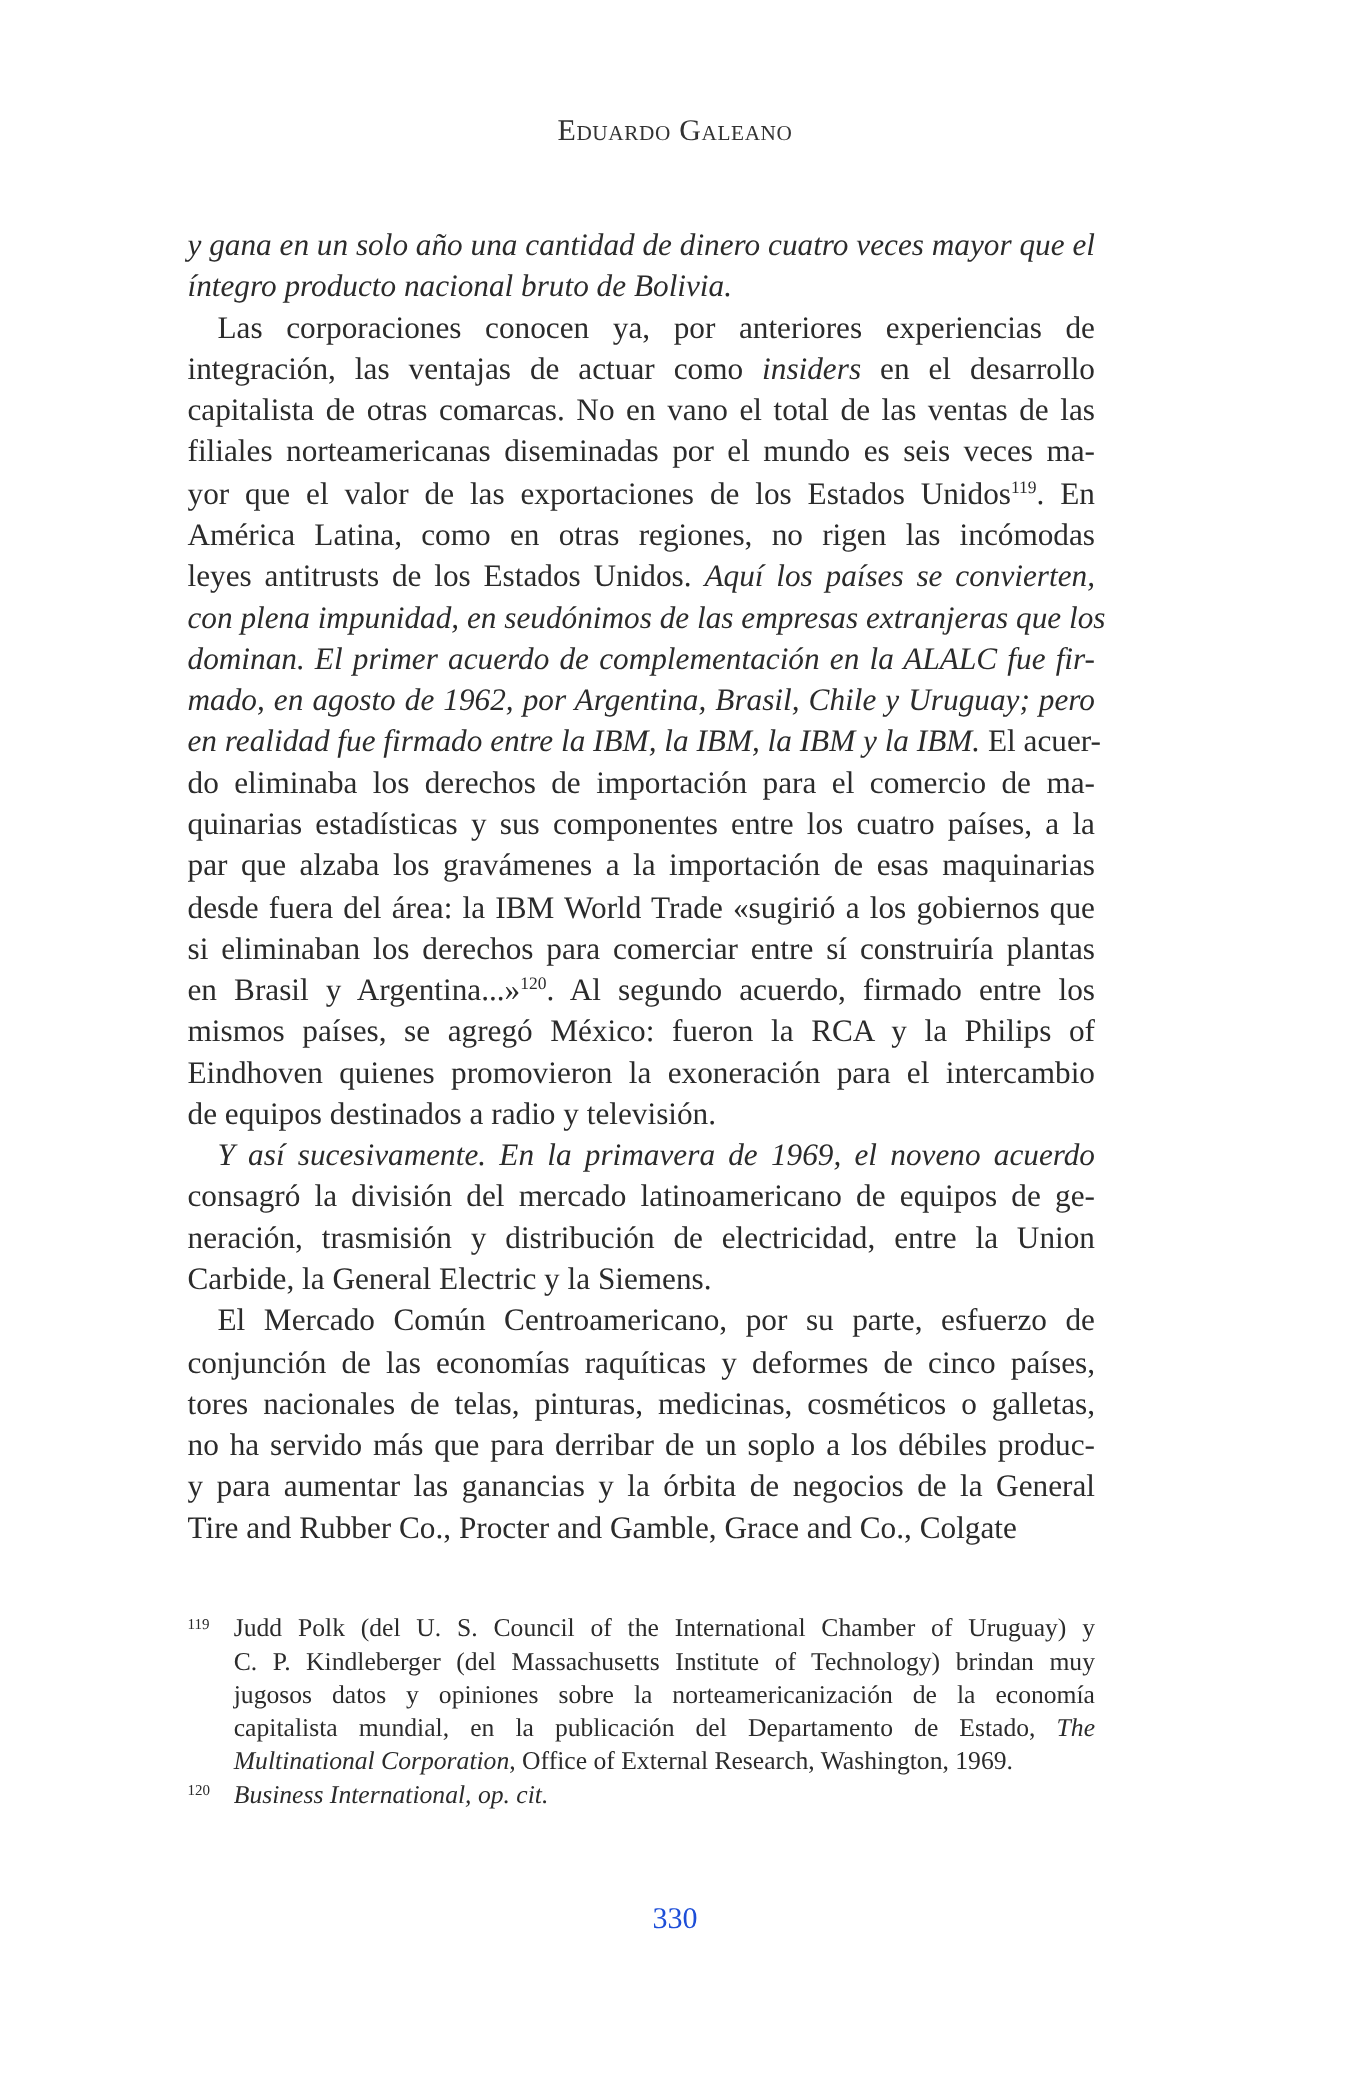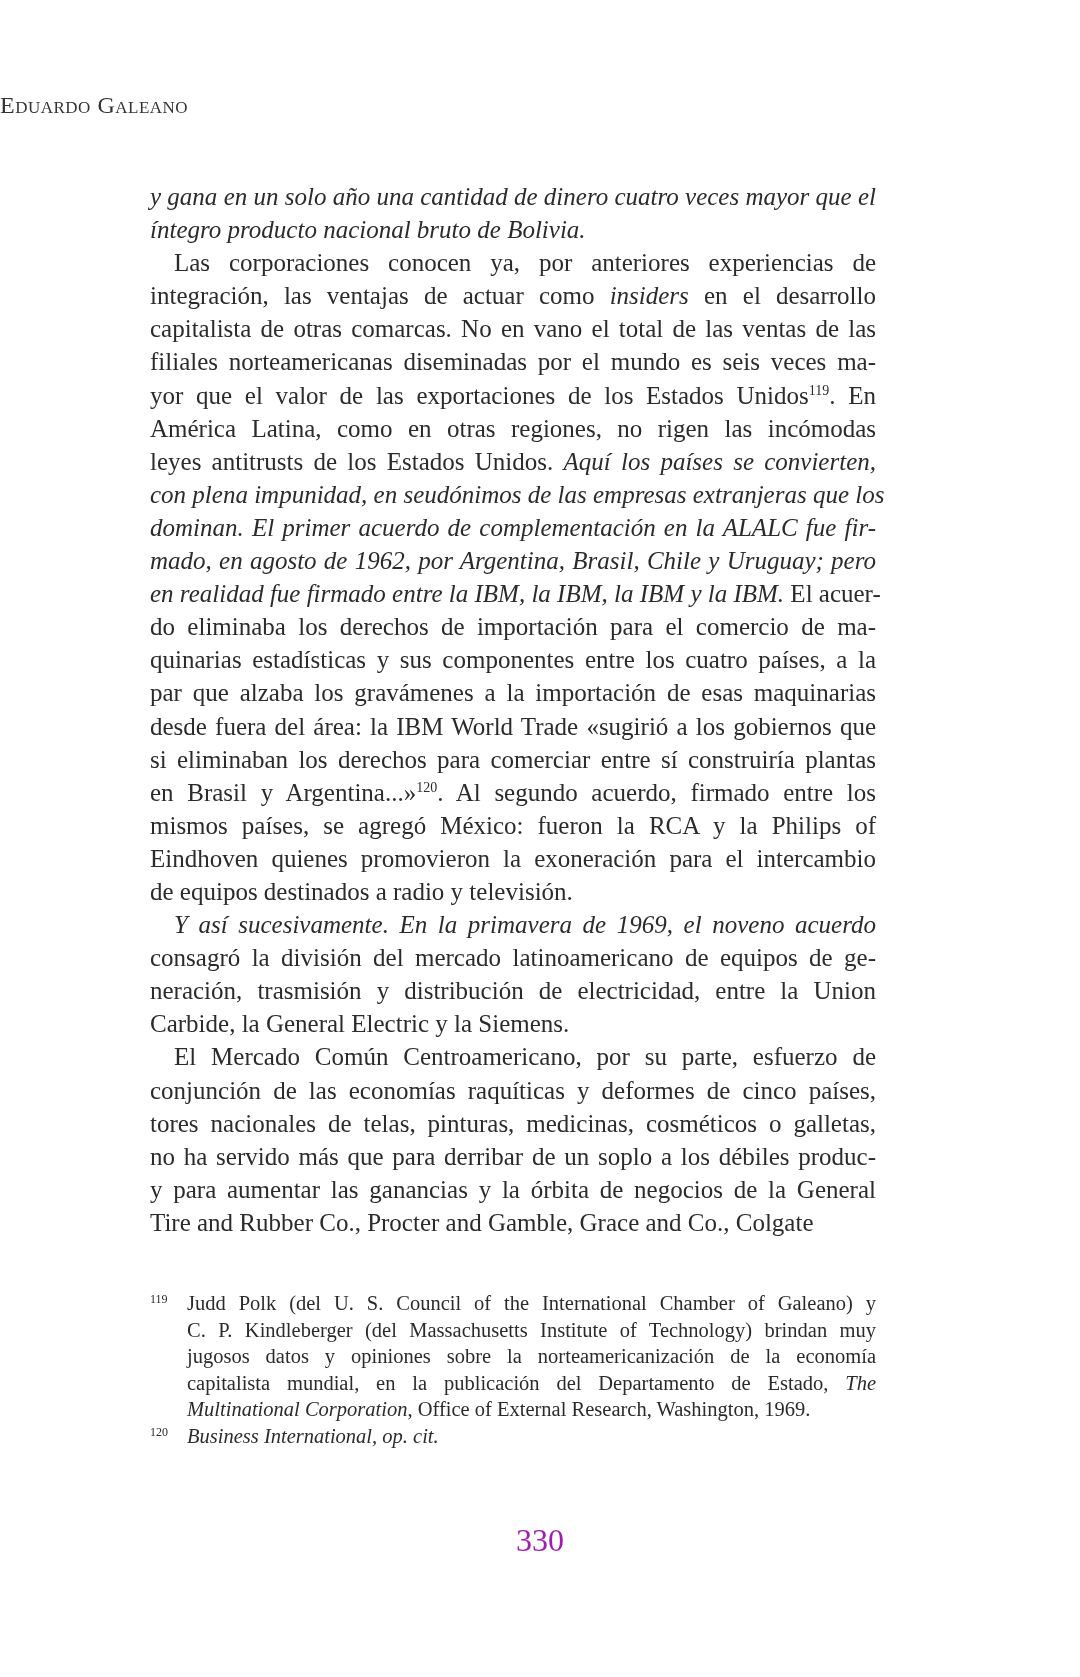--- a/index.html
+++ b/index.html
@@ -1,32 +1,32 @@
 <!DOCTYPE html>
 <html><head>
 <meta charset="utf-8">
 <style>
   html, body { margin:0; padding:0; background:#ffffff; }
   body { width:1080px; height:1677px; position:relative; overflow:hidden; color:#2b2b2b;
          font-family:"Liberation Serif","DejaVu Serif",serif; }
-  .header { position:absolute; top:92px; left:0; width:1080px; 
+  .header { position:absolute; top:92px; left:0; width:1080px; text-align:center;
             font-size:24px; font-variant:small-caps; letter-spacing:0.5px; color:#333; }
   .body { position:absolute; top:180px; left:150px; width:726px; font-size:25px; line-height:33.1px;
           text-align:justify; hyphens:manual; }
   .body p { margin:0; }
   .line { display:block; text-align:justify; text-align-last:justify; white-space:nowrap; }
   .line.last { text-align-last:left; }
   i { font-style:italic; }
   sup { font-size:14px; vertical-align:9px; line-height:0; }
   .notes { position:absolute; top:1290px; left:150px; width:726px; font-size:20.5px; line-height:26.5px; }
   .note { position:relative; padding-left:37px; }
   .note .num { position:absolute; left:0; top:-4px; font-size:12px; }
   .note .l { display:block; text-align:justify; text-align-last:justify; white-space:nowrap; }
   .note .l.last { text-align-last:left; }
-  .pagenum { position:absolute; top:1522px; left:0; width:1080px; text-align:center; font-size:32px; color:#a21caf; }
+  .pagenum { position:absolute; top:1522px; left:0; width:1080px; text-align:center; font-size:24px; color:#1d4ed8; }
 </style>
 </head>
 <body>
 
 <div class="header">Eduardo Galeano</div>
 
 <div class="body" id="body">
     <p>
       <span class="line"><i>y gana en un solo año una cantidad de dinero cuatro veces mayor que el</i></span>
       <span class="line last"><i>íntegro producto nacional bruto de Bolivia.</i></span>
@@ -65,21 +65,21 @@
       <span class="line"><span>tores nacionales de telas, pinturas, medicinas, cosméticos o galletas,</span></span>
       <span class="line"><span>no ha servido más que para derribar de un soplo a los débiles produc-</span></span>
       <span class="line"><span>y para aumentar las ganancias y la órbita de negocios de la General</span></span>
       <span class="line last"><span>Tire and Rubber Co., Procter and Gamble, Grace and Co., Colgate</span></span>
     </p>
   </div>
 
 <div class="notes" id="notes">
     <div class="note">
       <span class="num">119</span>
-      <span class="l"><span>Judd Polk (del U. S. Council of the International Chamber of Galeano) y</span></span>
+      <span class="l"><span>Judd Polk (del U. S. Council of the International Chamber of Uruguay) y</span></span>
       <span class="l"><span>C. P. Kindleberger (del Massachusetts Institute of Technology) brindan muy</span></span>
       <span class="l"><span>jugosos datos y opiniones sobre la norteamericanización de la economía</span></span>
       <span class="l"><span>capitalista mundial, en la publicación del Departamento de Estado, </span><i>The</i></span>
       <span class="l last"><i>Multinational Corporation</i><span>, Office of External Research, Washington, 1969.</span></span>
     </div>
     <div class="note">
       <span class="num">120</span>
       <span class="l last"><i>Business International, op. cit.</i></span>
     </div>
   </div>

